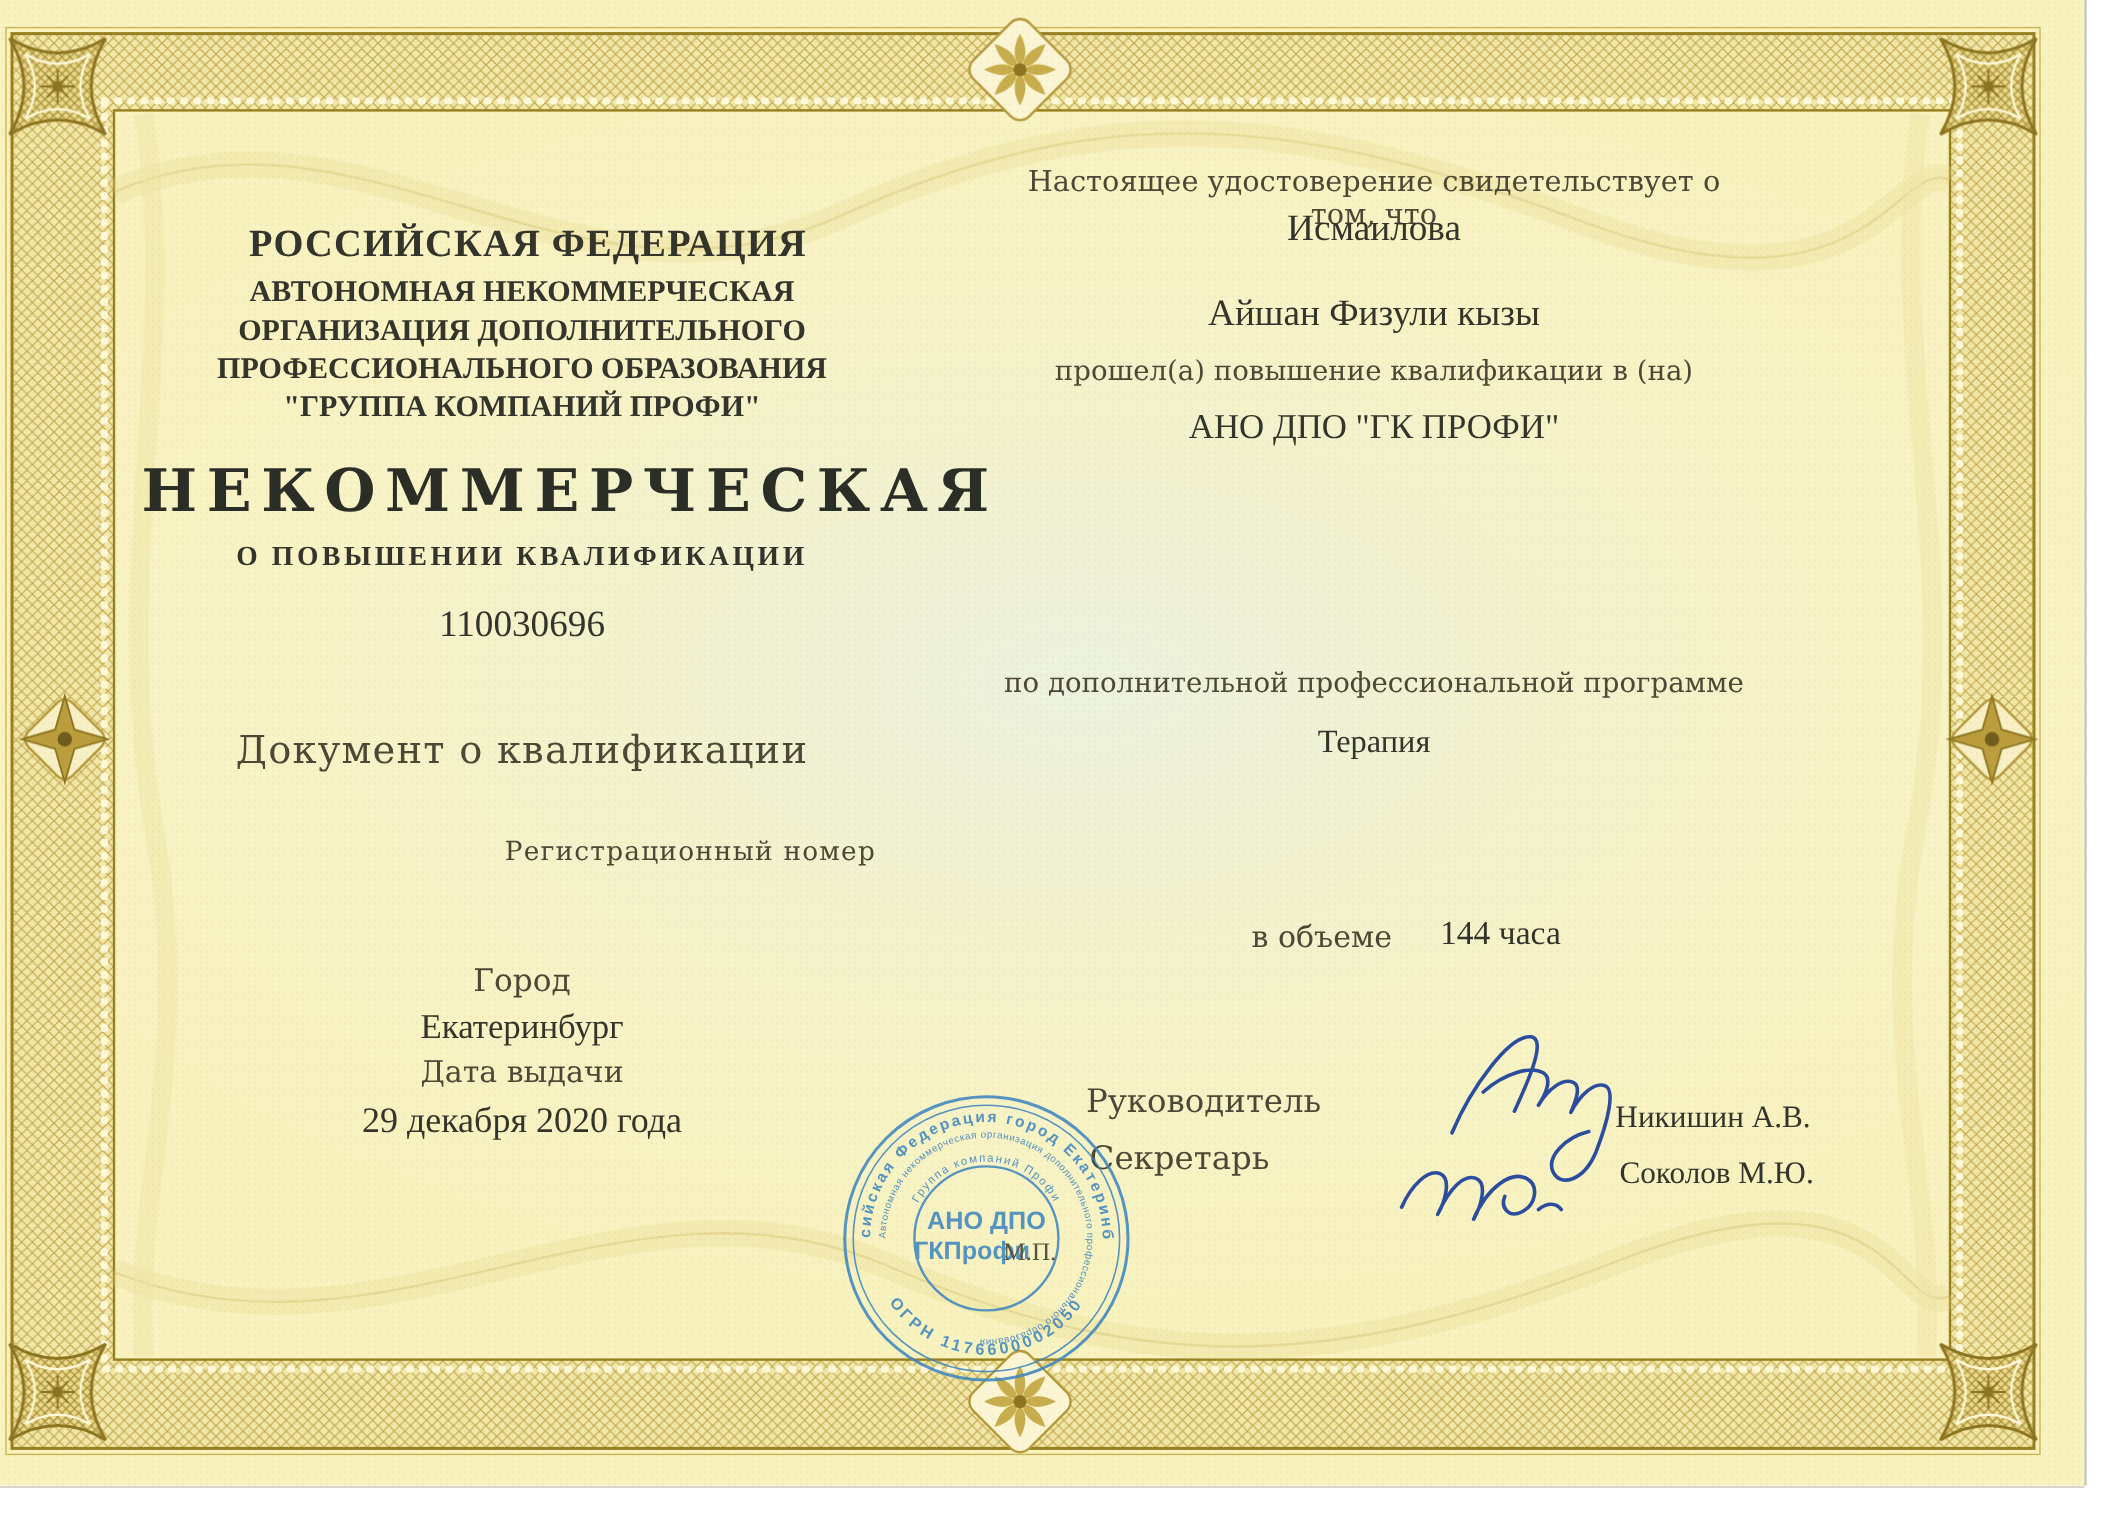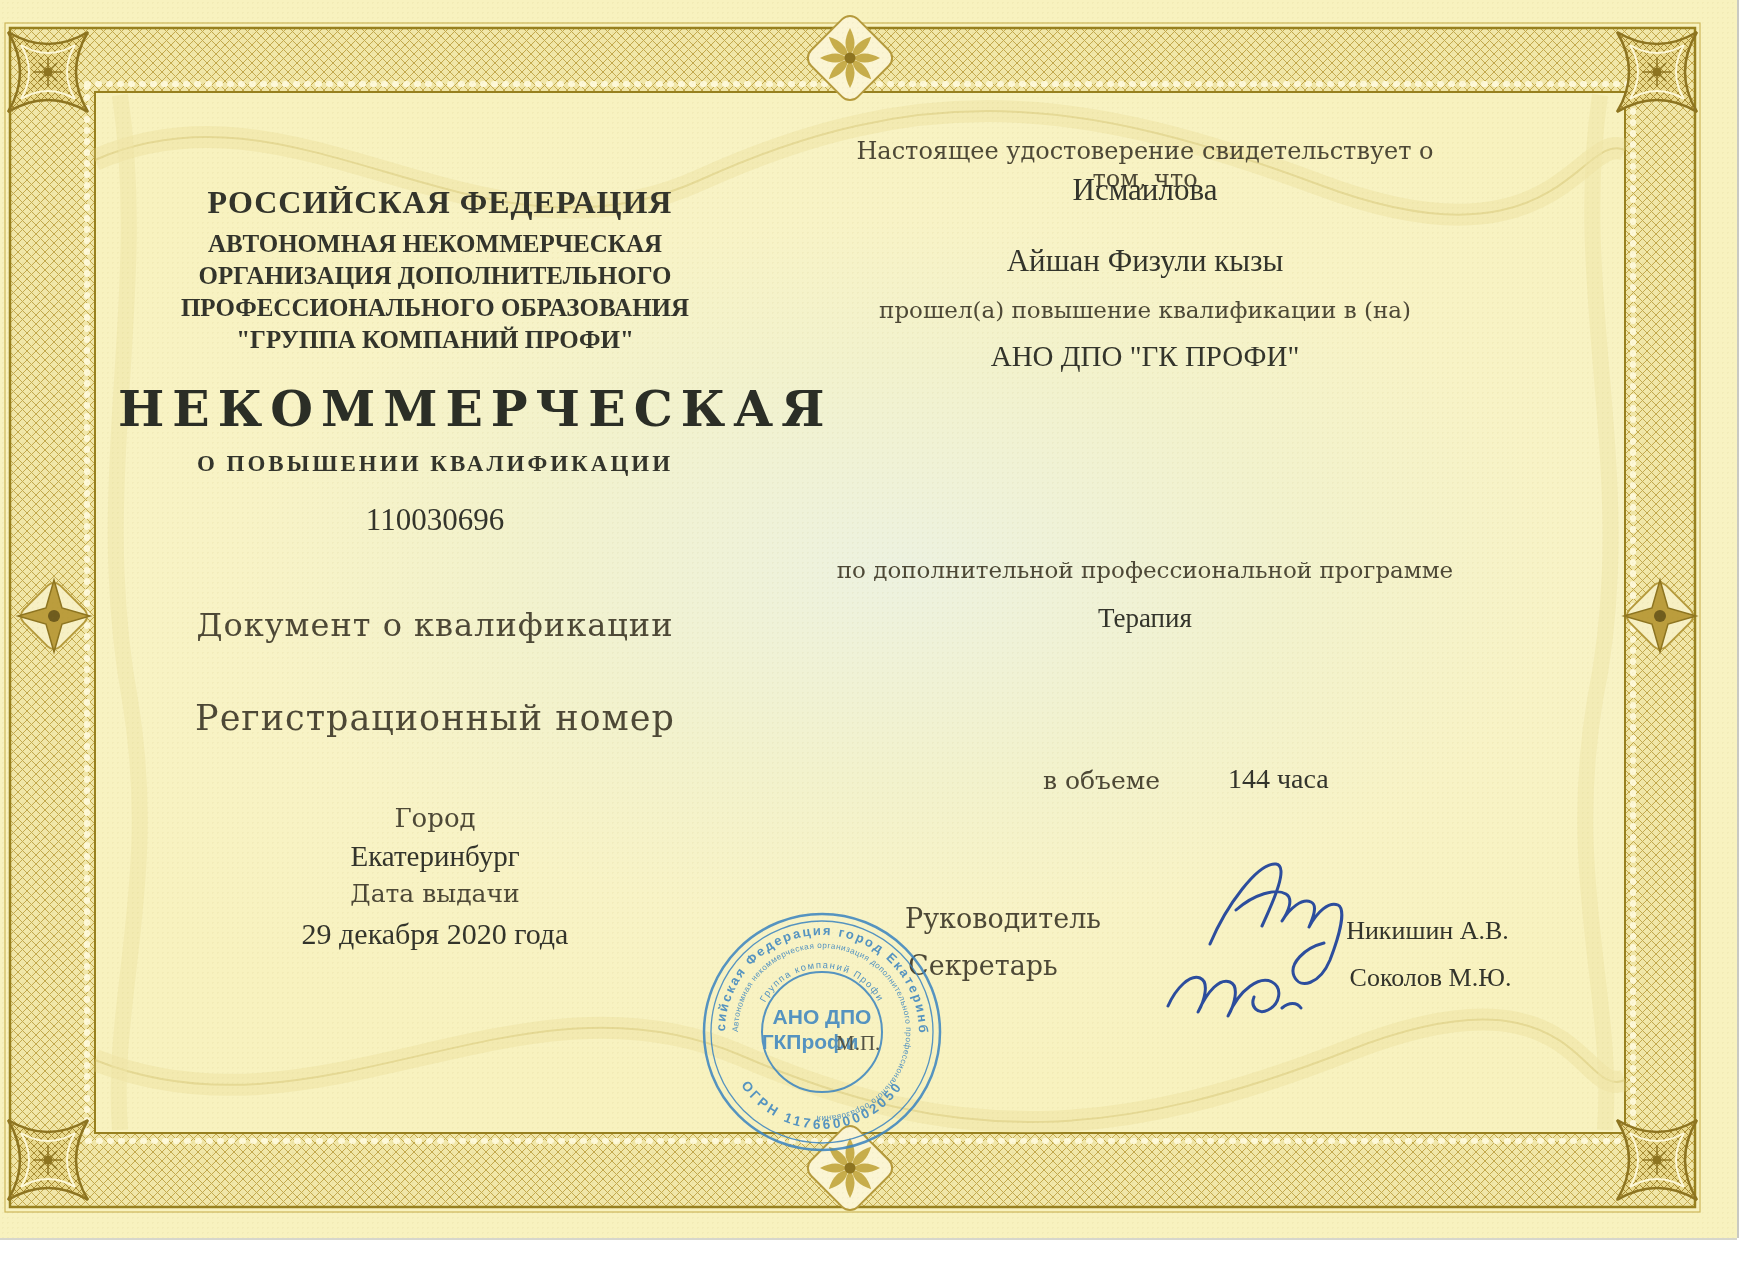--- a/index.html
+++ b/index.html
@@ -25,36 +25,36 @@
   
   .dec{font-family:"DejaVu Serif",serif;color:#4d4836;}
   .val{font-family:"Liberation Serif","DejaVu Serif",serif;}
   .caps{font-weight:bold;}
   .country{left:145px;top:184px;width:590px;font-size:32px;font-weight:bold;letter-spacing:1px;}
   .org{left:118px;top:228px;width:634px;font-size:25px;font-weight:600;line-height:32px;}
   .title{left:118px;top:380px;width:634px;font-size:49px;font-weight:700;letter-spacing:8px;color:#2b2e26;font-family:"DejaVu Serif",serif;}
   .subtitle{left:140px;top:451px;width:590px;font-size:23px;font-weight:600;letter-spacing:3px;}
   .blank-number{left:140px;top:502px;width:590px;font-size:31px;}
   .doctype{left:140px;top:606px;width:590px;font-size:32px;letter-spacing:1px;}
-  .reg-label{left:140px;top:698px;width:590px;font-size:35px;letter-spacing:1px;}
+  .reg-label{left:140px;top:698px;width:590px;font-size:22px;letter-spacing:1px;text-align:right;}
   .reg-num{left:140px;top:750px;width:590px;font-size:31px;}
   .city-label{left:140px;top:803px;width:590px;font-size:26px;}
   .city{left:140px;top:840px;width:590px;font-size:29px;}
   .date-label{left:140px;top:879px;width:590px;font-size:25px;}
   .date{left:140px;top:917px;width:590px;font-size:30px;}
   .intro{left:830px;top:137px;width:630px;font-size:24px;}
   .lastname{left:830px;top:172px;width:630px;font-size:31px;}
   .firstname{left:830px;top:211px;width:630px;font-size:31px;margin-top:32px;}
   .period{left:810px;top:254px;width:670px;font-size:31px;word-spacing:17px;}
   .action{left:830px;top:297px;width:630px;font-size:23px;}
   .institution{left:830px;top:340px;width:630px;font-size:29px;}
   .program-label{left:830px;top:557px;width:630px;font-size:23px;}
   .program{left:830px;top:603px;width:630px;font-size:27px;}
   .volume-label{left:1000px;top:766px;width:160px;font-size:25px;text-align:right;}
-  .volume{left:1228px;top:763px;width:170px;font-size:28px;text-align:left;}
+  .volume{left:1200px;top:763px;width:170px;font-size:28px;text-align:left;}
   .head-label{left:905px;top:903px;width:240px;font-size:27px;text-align:left;}
   .sec-label{left:908px;top:950px;width:240px;font-size:27px;text-align:left;}
   .head-name{left:1335px;top:916px;width:185px;font-size:26px;}
   .sec-name{left:1333px;top:963px;width:195px;font-size:26px;}
   .stamp-svg{position:absolute;left:695px;top:905px;opacity:.88;}
   .sig-svg{position:absolute;left:1150px;top:852px;}
   .sig-path{fill:none;stroke:var(--signature_blue,#2c4d9d);stroke-width:3;stroke-linecap:round;stroke-linejoin:round;}
   .stamp-line{fill:none;stroke:var(--stamp_blue,#3e86c0);}
   .stamp-text{fill:var(--stamp_blue,#3e86c0);font-family:"Liberation Sans","DejaVu Sans",sans-serif;}
   .mp-text{fill:#3d3d33;font-family:"Liberation Serif",serif;}

